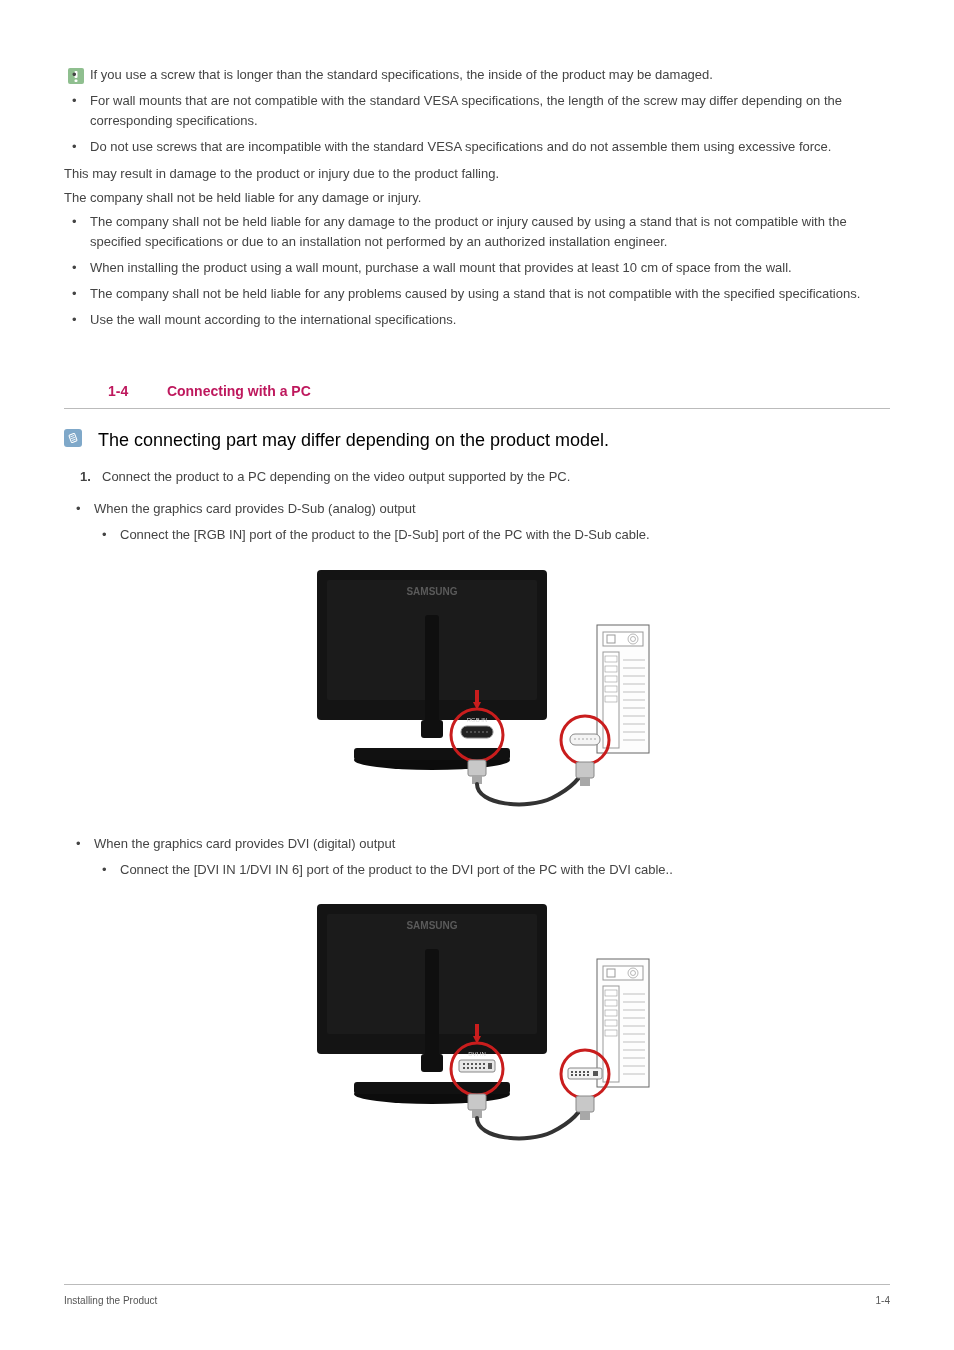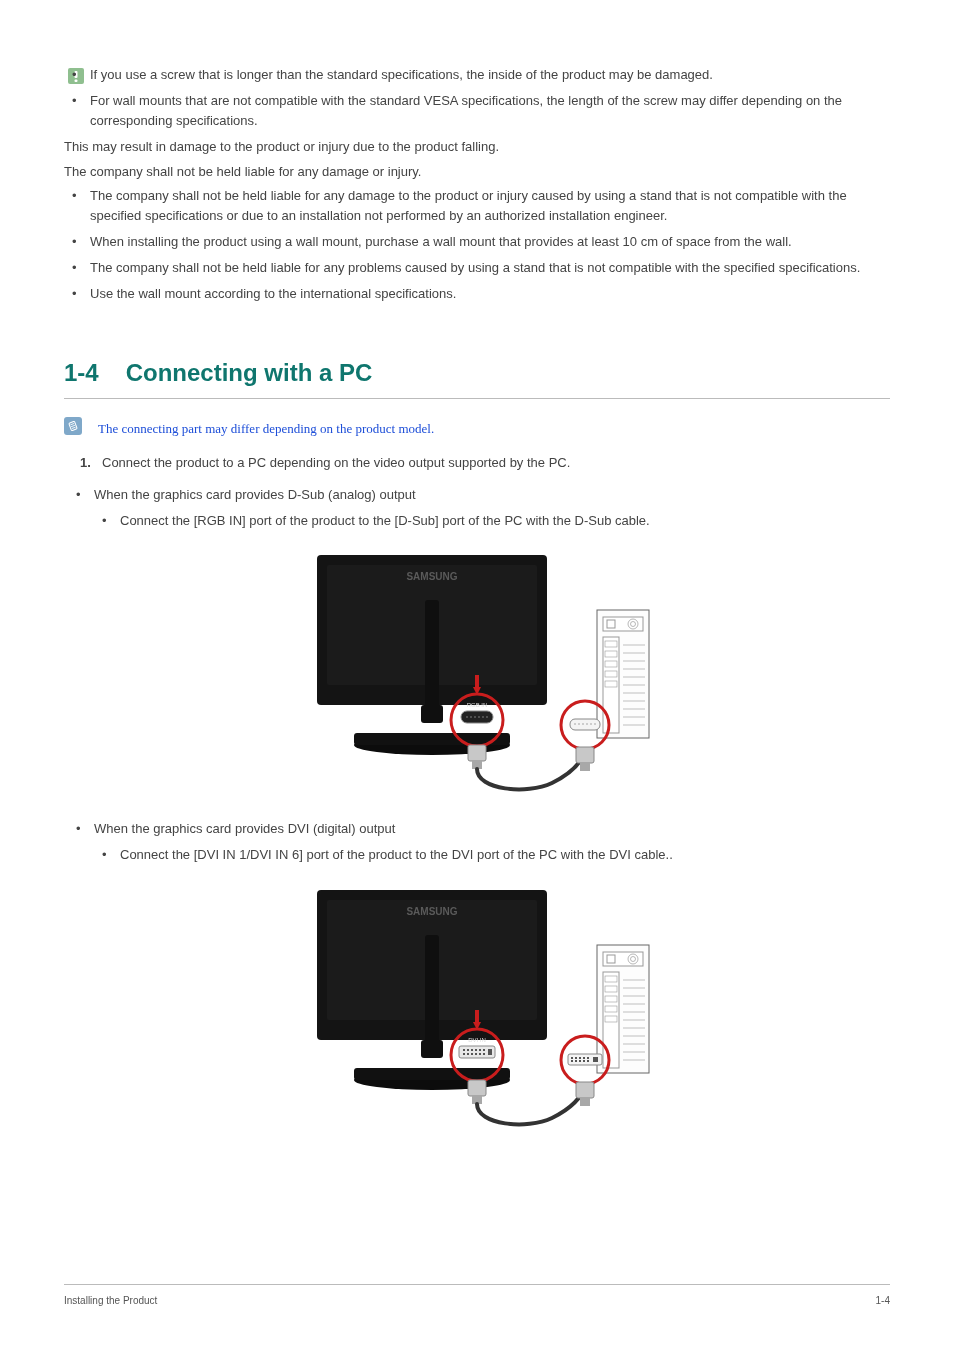--- a/index.html
+++ b/index.html
@@ -44,33 +44,34 @@
   .plain-para {
     margin: 4px 0;
     padding-left: 0;
   }
   .h2-wrap {
     border-bottom: 1px solid #bbb;
     margin-top: 50px;
     padding-bottom: 6px;
   }
   .h2 {
-    font-size: 24px;
+    font-size: 14px;
     font-weight: bold;
-    color: #0f766e;
+    color: #be185d;
+    margin-left: 44px;
   }
   .h2 .num { display: inline-block; min-width: 55px; }
   .note-row {
     display: flex;
     align-items: center;
     gap: 16px;
     margin-top: 18px;
     margin-bottom: 10px;
   }
-  .note-text { color: #1d4ed8; font-size: 13px; font-family: Liberation Serif, serif; }
+  .note-text { color: #000000; font-size: 18px; }
   ol.steps {
     list-style: none;
     margin: 12px;
     padding-left: 26px;
     counter-reset: step;
   }
   ol.steps > li {
     position: relative;
     margin-bottom: 6px;
   }
@@ -141,20 +142,21 @@
     <svg width="16" height="16">
       <rect x="0" y="0" width="16" height="16" rx="2" fill="#8fbf8f"></rect>
       <rect x="6.5" y="3" width="3" height="7" rx="1" fill="#fff"></rect>
       <rect x="6.5" y="11.5" width="3" height="2.5" rx="1" fill="#fff"></rect>
     </svg>
   </span>
 
   <ul class="top-bullets">
     <li>If you use a screw that is longer than the standard specifications, the inside of the product may be damaged.</li>
     <li>For wall mounts that are not compatible with the standard VESA specifications, the length of the screw may differ depending on the corresponding specifications.</li>
+    <li>Do not use screws that are incompatible with the standard VESA specifications and do not assemble them using excessive force.</li>
   </ul>
 
   <div class="plain-para">This may result in damage to the product or injury due to the product falling.</div>
   <div class="plain-para">The company shall not be held liable for any damage or injury.</div>
 
   <ul class="top-bullets">
     <li>The company shall not be held liable for any damage to the product or injury caused by using a stand that is not compatible with the specified specifications or due to an installation not performed by an authorized installation engineer.</li>
     <li>When installing the product using a wall mount, purchase a wall mount that provides at least 10 cm of space from the wall.</li>
     <li>The company shall not be held liable for any problems caused by using a stand that is not compatible with the specified specifications.</li>
     <li>Use the wall mount according to the international specifications.</li>

